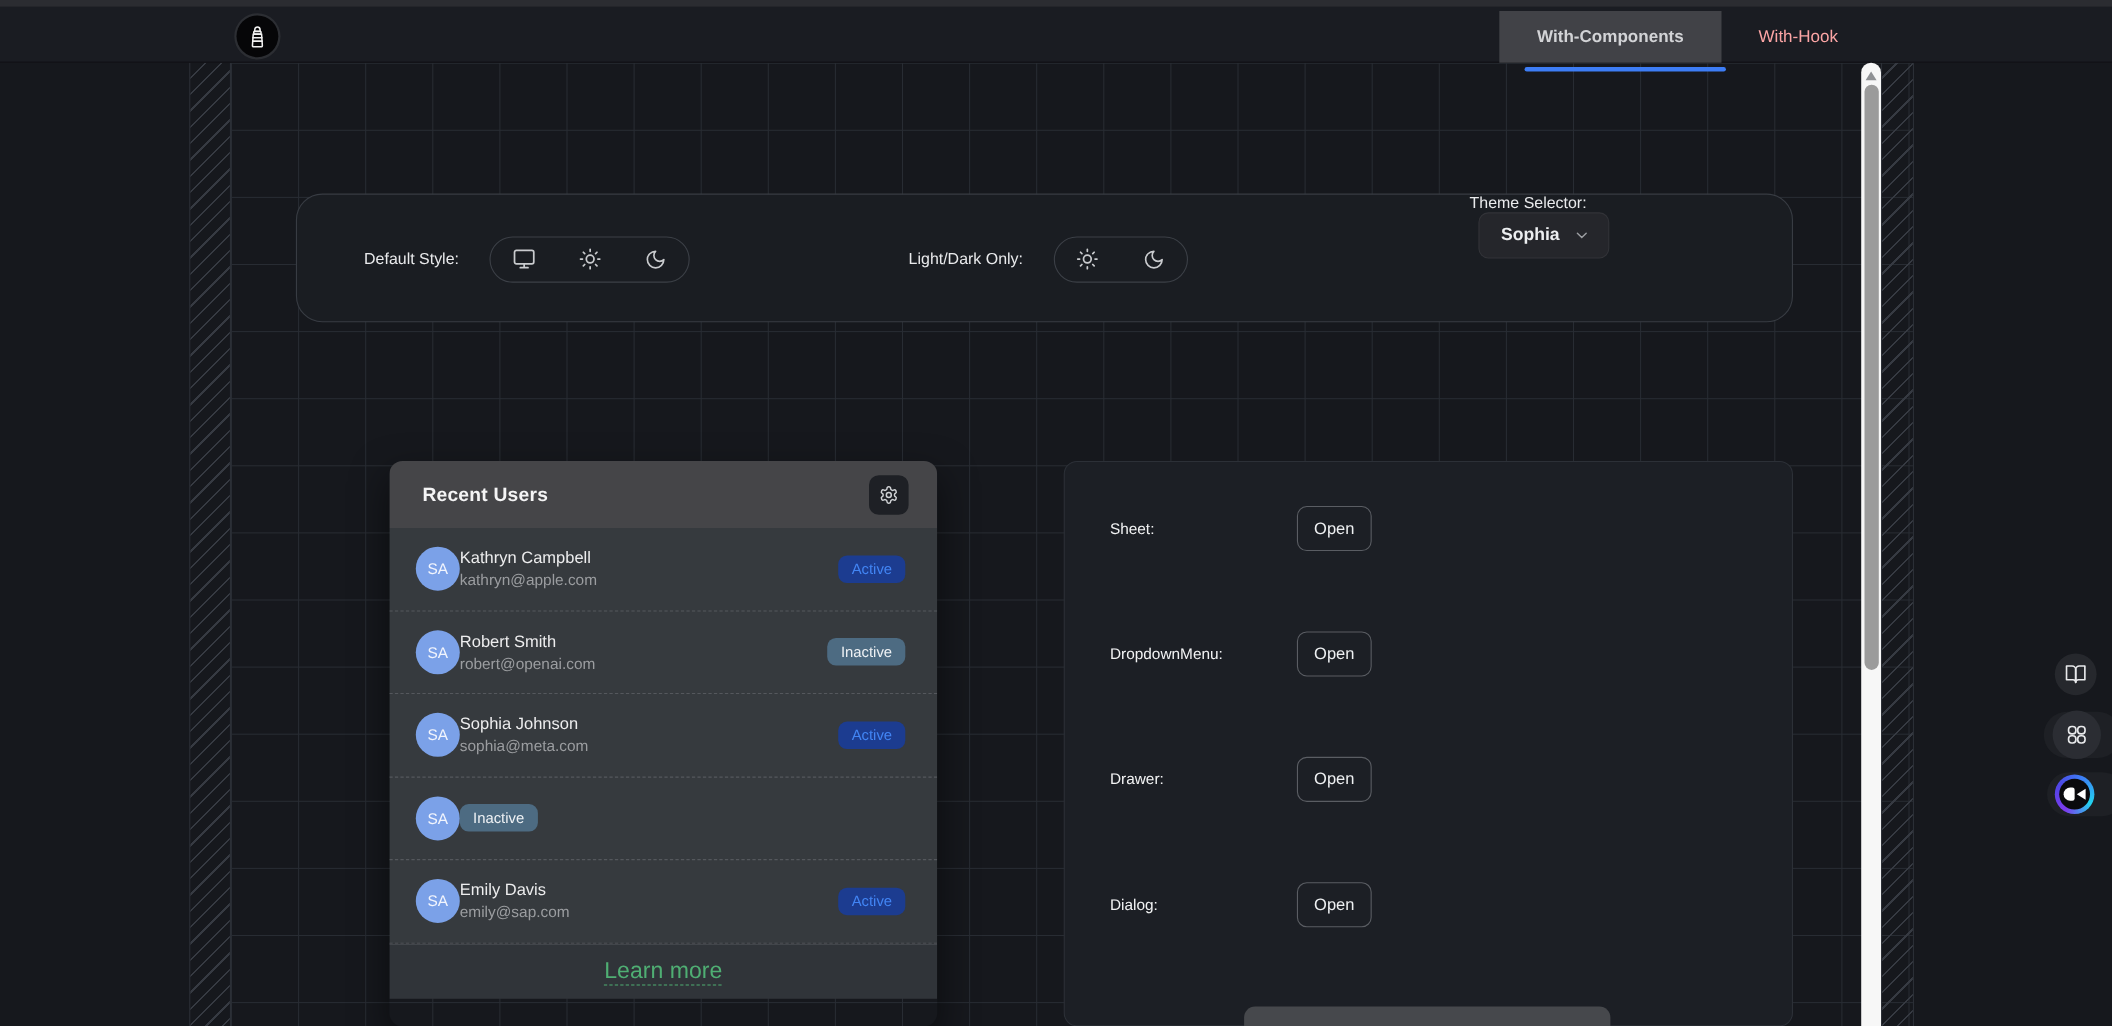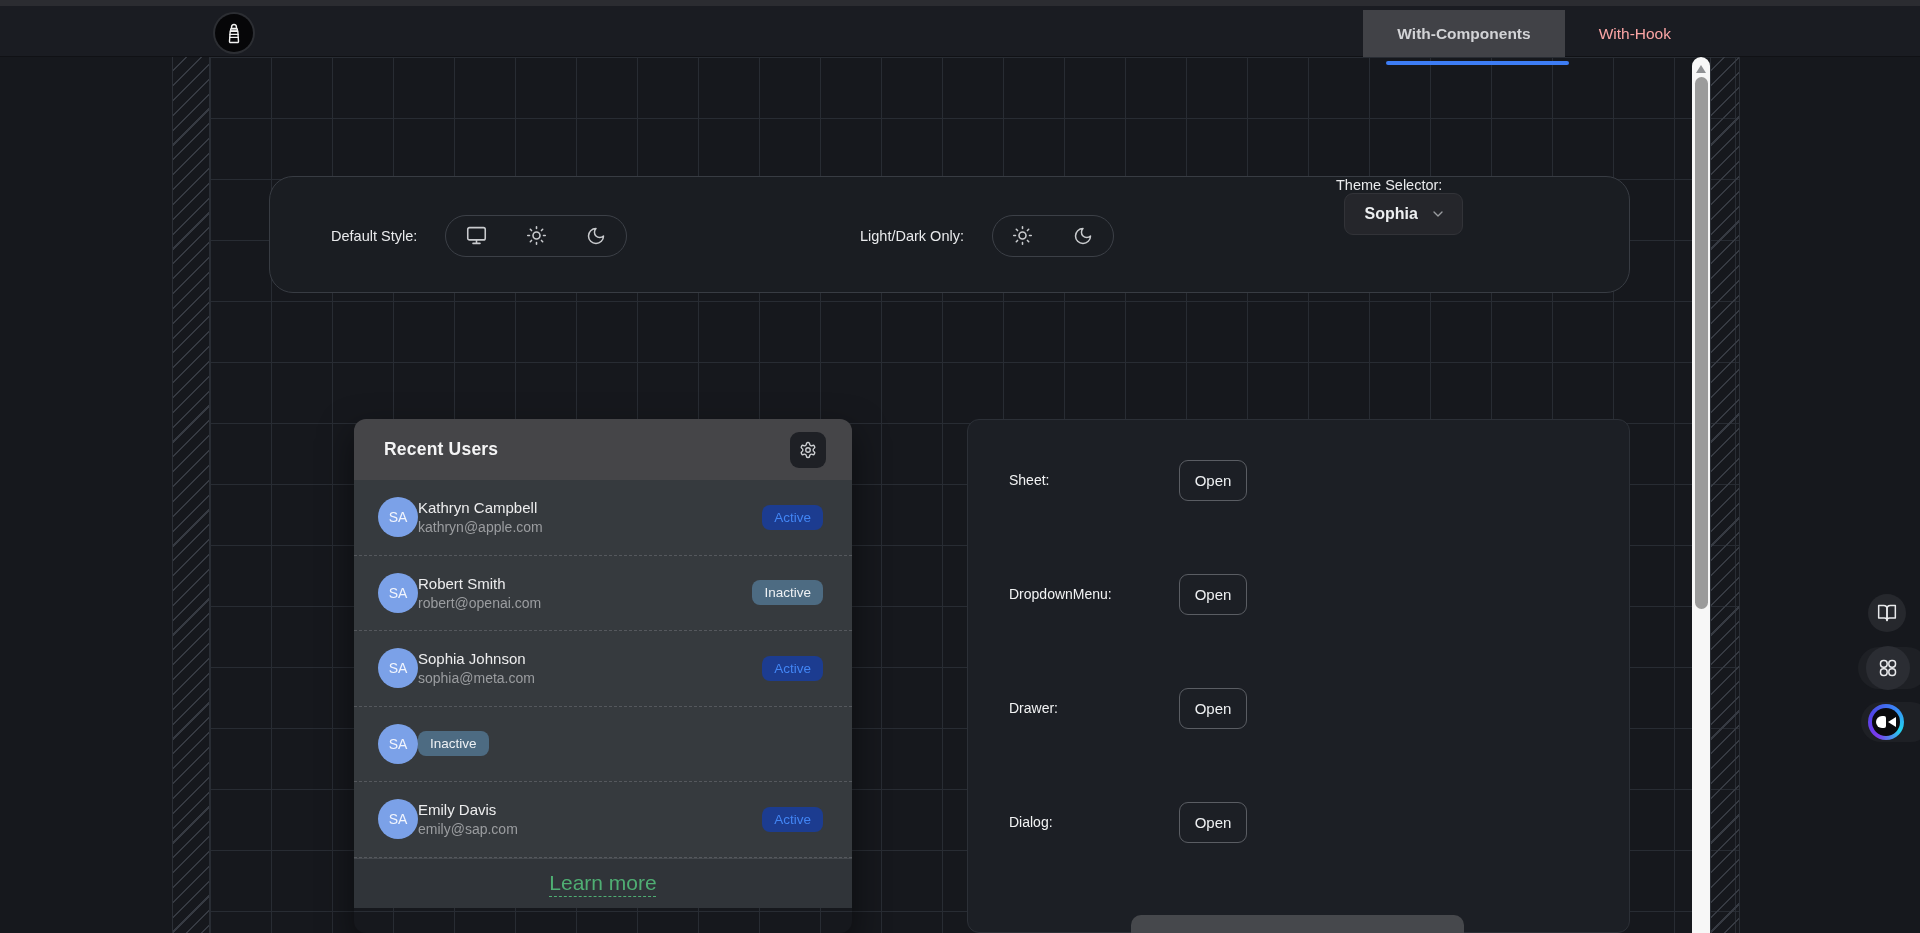--- a/index.html
+++ b/index.html
@@ -23,21 +23,21 @@
   .topbar { position:absolute; left:0; top:0; width:1920px; height:57px; background:#1a1c22; border-top:6px solid #2b2c31; border-bottom:1px solid #101115; }
   .logo-btn { position:absolute; left:215px; top:8px; width:38px; height:38px; border-radius:50%; background:#060608; display:flex; align-items:center; justify-content:center; box-shadow:0 0 0 2px #2c2e33; cursor:pointer; }
   .tabs { position:absolute; right:215px; top:0; height:51px; display:flex; }
   .tab { height:47px; margin-top:4px; padding:0 34px; display:flex; align-items:center; font-size:15.5px; color:#fca5a5; cursor:pointer; }
   .tab.active { background:#414247; color:#d2d3d6; font-weight:700; }
   .tab-indicator { position:absolute; left:1386px; top:61px; width:183px; height:4px; border-radius:2px; background:#3d7df5; }
 
   
   .settings-panel { position:absolute; left:269px; top:176px; width:1361px; height:117px; background:#1a1d22; border:1px solid #383c43; border-radius:24px; display:flex; align-items:center; }
   .setting-group { display:flex; align-items:center; position:absolute; top:0; height:117px; }
-  .g1 { left:61px; } .g2 { left:590px; } .g3 { left:1066px;flex-direction:column; }
+  .g1 { left:61px; } .g2 { left:556px; } .g3 { left:1066px;flex-direction:column; }
   .setting-label { font-size:14.5px; color:#e9eaec; margin-right:28px; }
   .toggle-pill { display:flex; align-items:center; border:1px solid #3c4047; border-radius:21px; height:42px; background:transparent; }
   .toggle-btn { width:60px; height:42px; display:flex; align-items:center; justify-content:center; color:#c9cbce; background:none; border:none; cursor:pointer; }
   .theme-btn { display:flex; align-items:center; gap:12px; height:42px; padding:0 16px 0 20px; background:#25262b; border:1px solid #323338; border-radius:9px; color:#eceef0; font-size:16px; font-weight:600; cursor:pointer; }
   .theme-btn .chev { color:#9a9ca0; display:flex; }
 
   
   .users-card { position:absolute; left:354px; top:419px; width:498px; height:514px; border-radius:12px; overflow:hidden; box-shadow:0 14px 34px rgba(0,0,0,.5); }
   .users-header { height:61px; background:#454548; display:flex; align-items:center; justify-content:space-between; padding:0 26px 0 30px; }
   .users-title { font-size:17.5px; font-weight:700; color:#f4f4f5; letter-spacing:.2px; }

